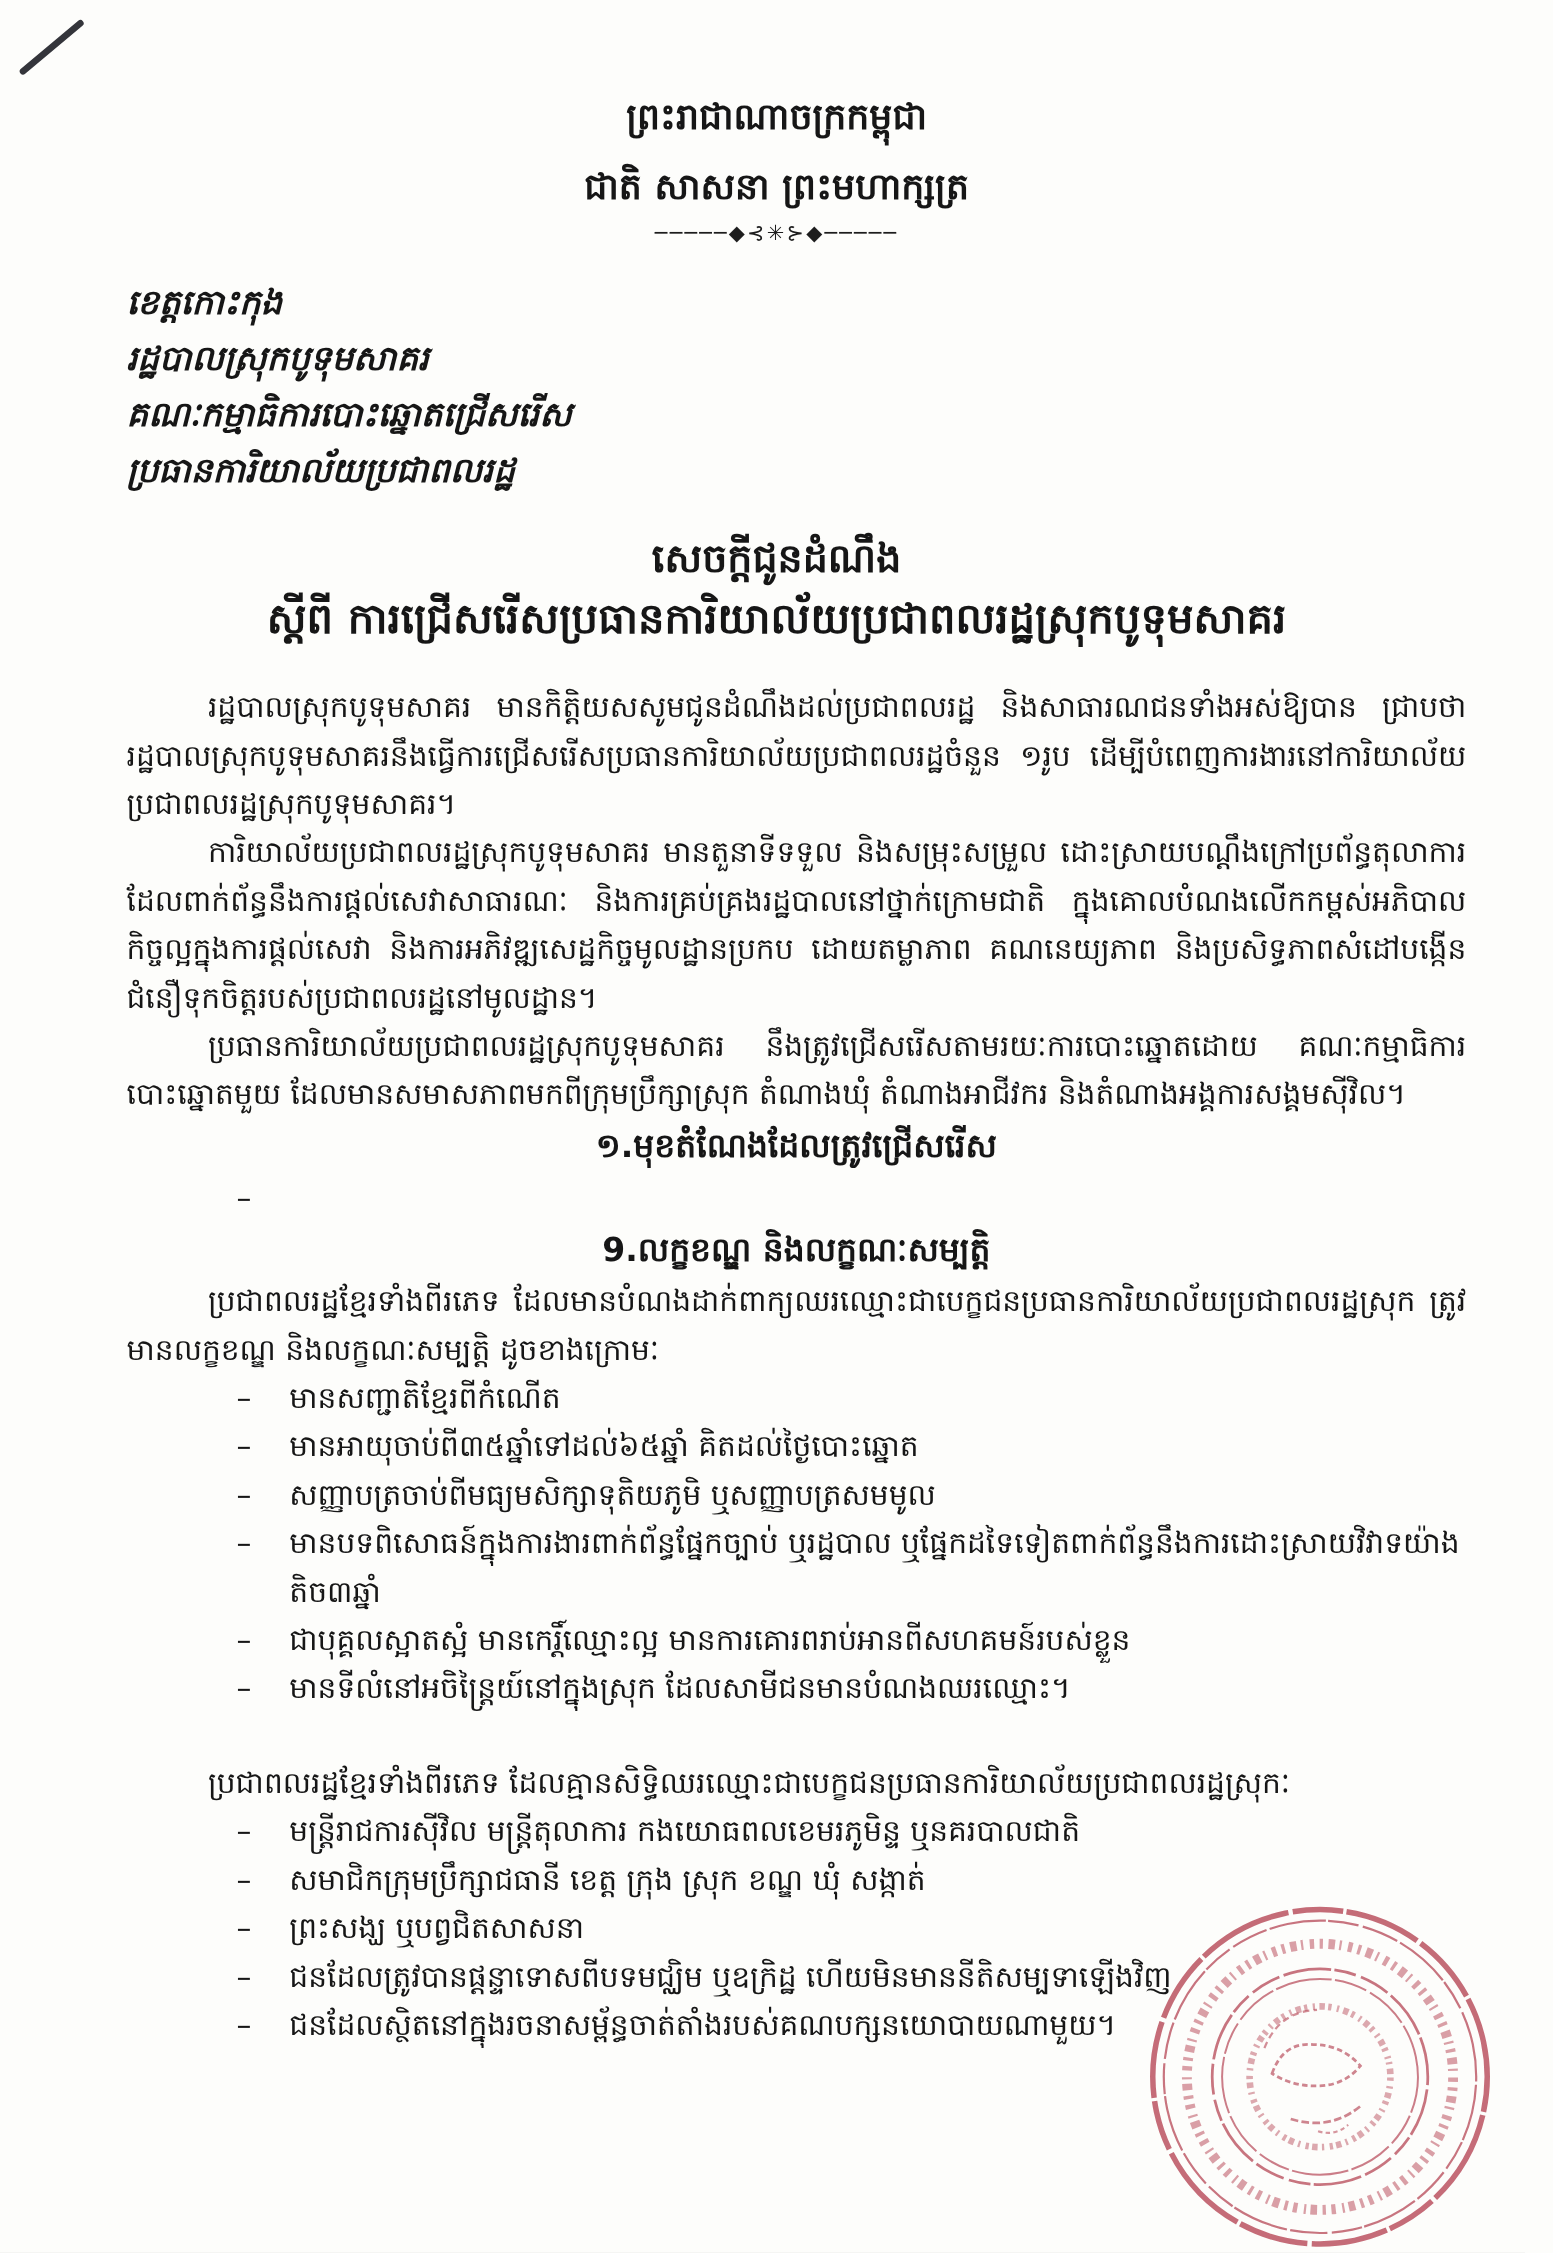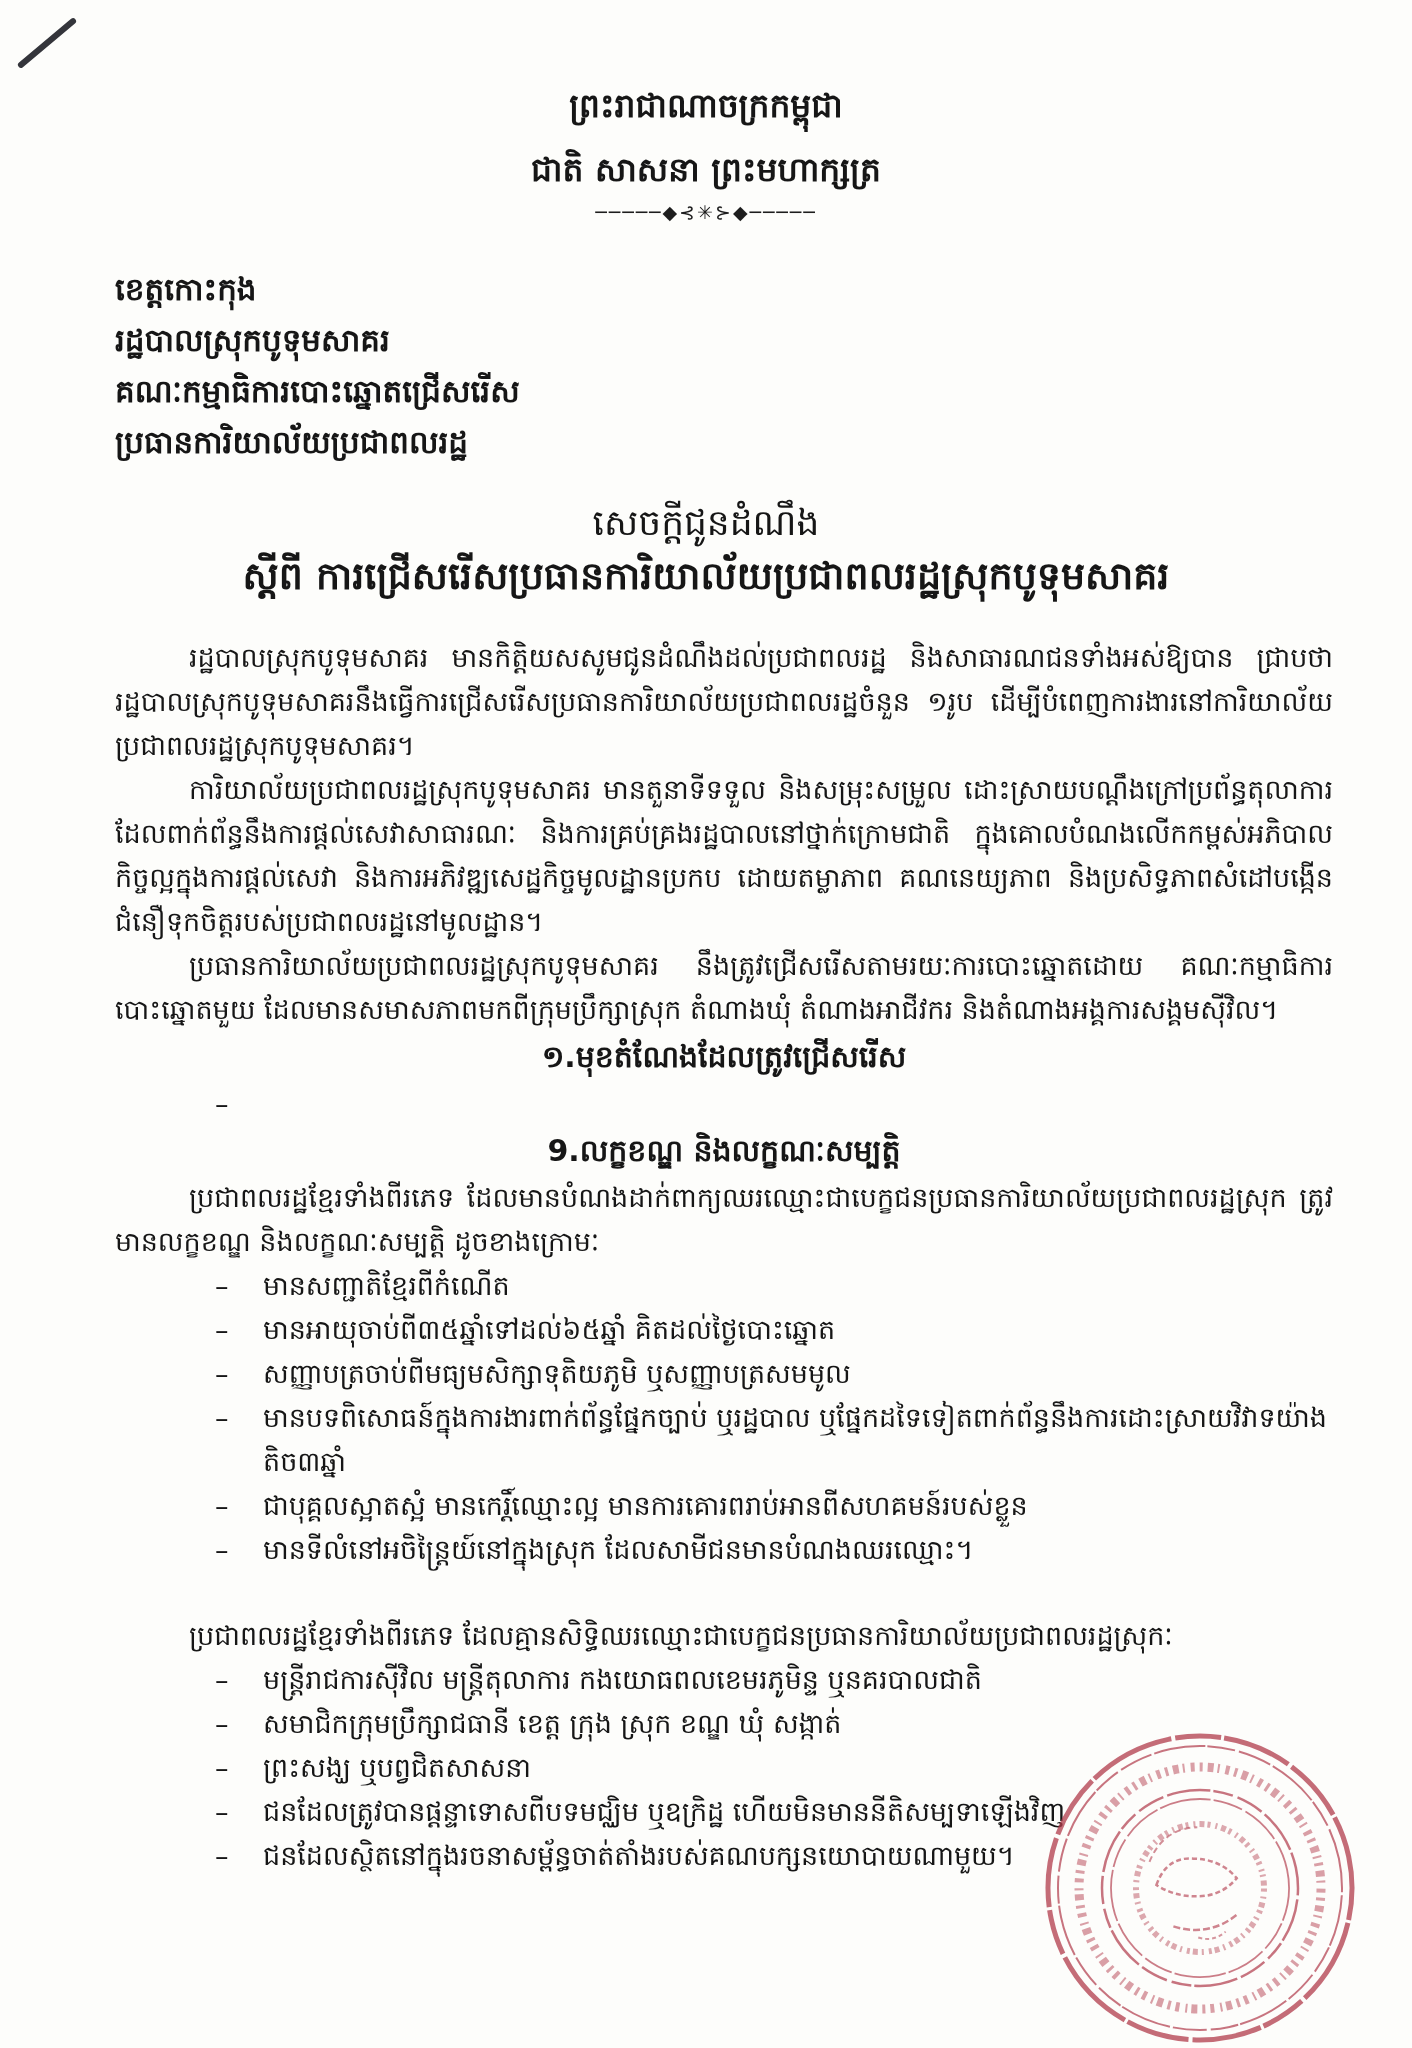--- a/index.html
+++ b/index.html
@@ -17,24 +17,24 @@
     position:absolute;left:10px;top:40px;
     width:74px;height:6px;background:#34353b;
     border-radius:3px;transform:rotate(-40deg);
   }
   .header{margin-top:82px;text-align:center;}
   .motto-1{font-size:33px;font-weight:bold;line-height:48px;}
   .motto-2{font-size:33px;font-weight:bold;line-height:48px;margin-top:16px;}
   .ornament{
     font-size:19px;line-height:36px;letter-spacing:2px;color:#1d1d1d;
   }
-  .issuer{margin:34px 0 0 115px;}
+  .issuer{margin:20px 0 0 115px;font-style:italic;}
   .issuer div{font-size:31px;font-weight:bold;line-height:51px;}
   .doc-title{margin-top:28px;text-align:center;}
-  .doc-title-1{font-size:36px;font-weight:normal;line-height:54px;}
+  .doc-title-1{font-size:36px;font-weight:bold;line-height:54px;}
   .doc-title-2{font-size:38px;font-weight:bold;line-height:52px;}
   .body{
     margin:34px 79px 0 115px;
     font-size:27px;line-height:44px;
     text-align:justify;
   }
   .para{text-indent:74px;margin:0;}
   .sec-head{font-size:30px;font-weight:bold;line-height:50px;text-align:center;}
   ul.blist{list-style:none;margin:0;padding:0;}
   li.bullet{display:flex;padding-left:100px;text-align:left;}

